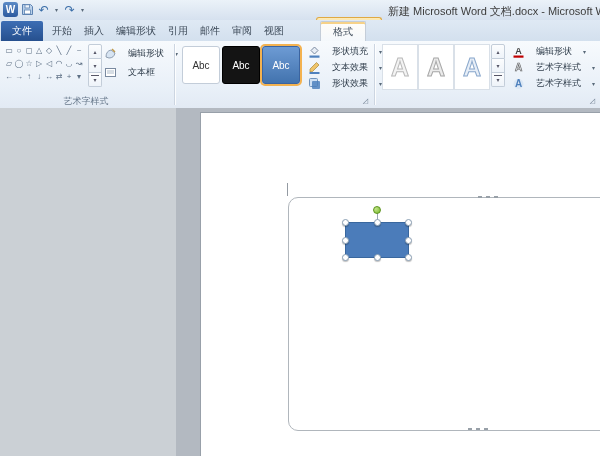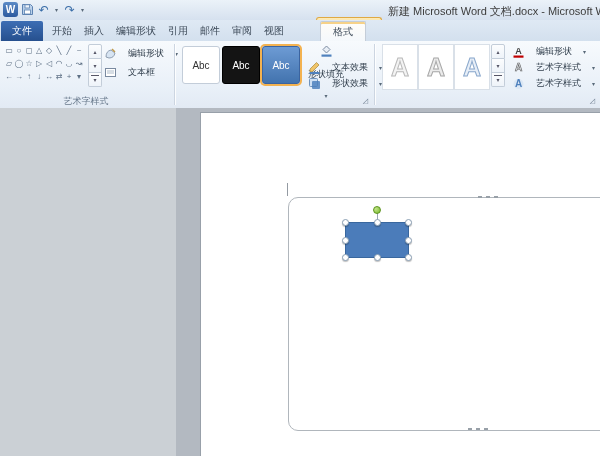--- a/index.html
+++ b/index.html
@@ -190,21 +190,21 @@
       </span>
       <span>文本框</span>
     </div>
     <div class="grp-label" style="left:0;width:172px;">艺术字样式</div>
     <div class="vdiv" style="left:174px;"></div>
 
     <div class="abc-tile tile-white" style="left:182px;">Abc</div>
     <div class="abc-tile tile-black" style="left:222px;">Abc</div>
     <div class="abc-tile tile-blue selected" style="left:262px;">Abc</div>
 
-    <div class="stack-btn" style="left:306px;top:3px;flex-direction:column;">
+    <div class="stack-btn" style="left:306px;top:3px;">
       <span class="icn">
         <svg width="13" height="13">
             <path d="M3 5.5 L6.5 2 L10 5.5 L6.5 9 Z" fill="#e8eef6" stroke="#7a8aa0"></path>
             <rect x="1.5" y="10.5" width="10" height="2.2" fill="#4f81bd"></rect>
           </svg>
       </span>
       <span>形状填充</span>
       <span class="dd">▾</span>
     </div>
     <div class="stack-btn" style="left:306px;top:19px;">

